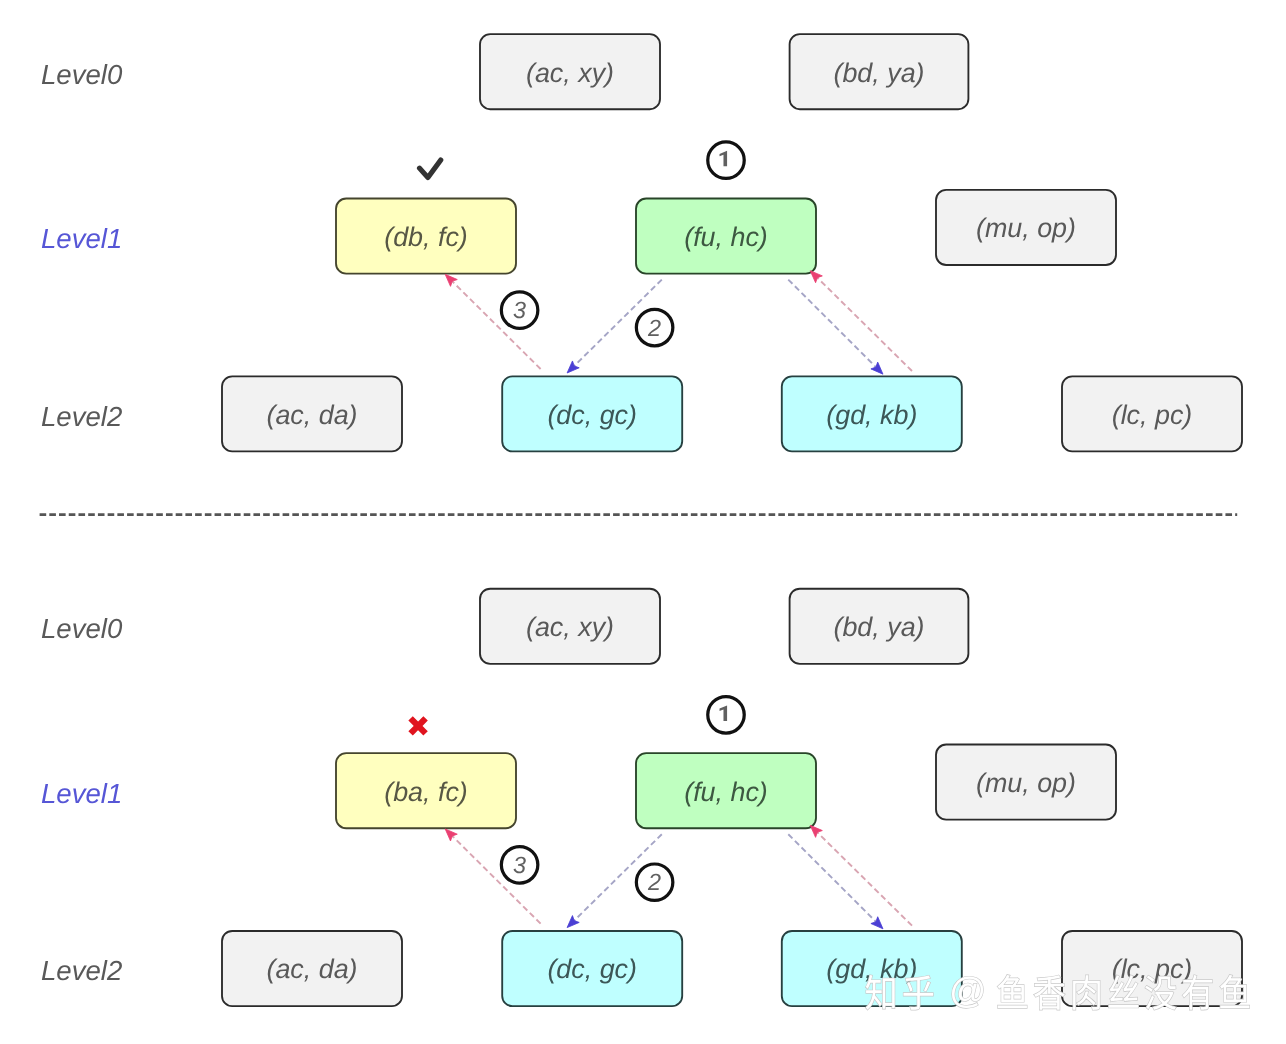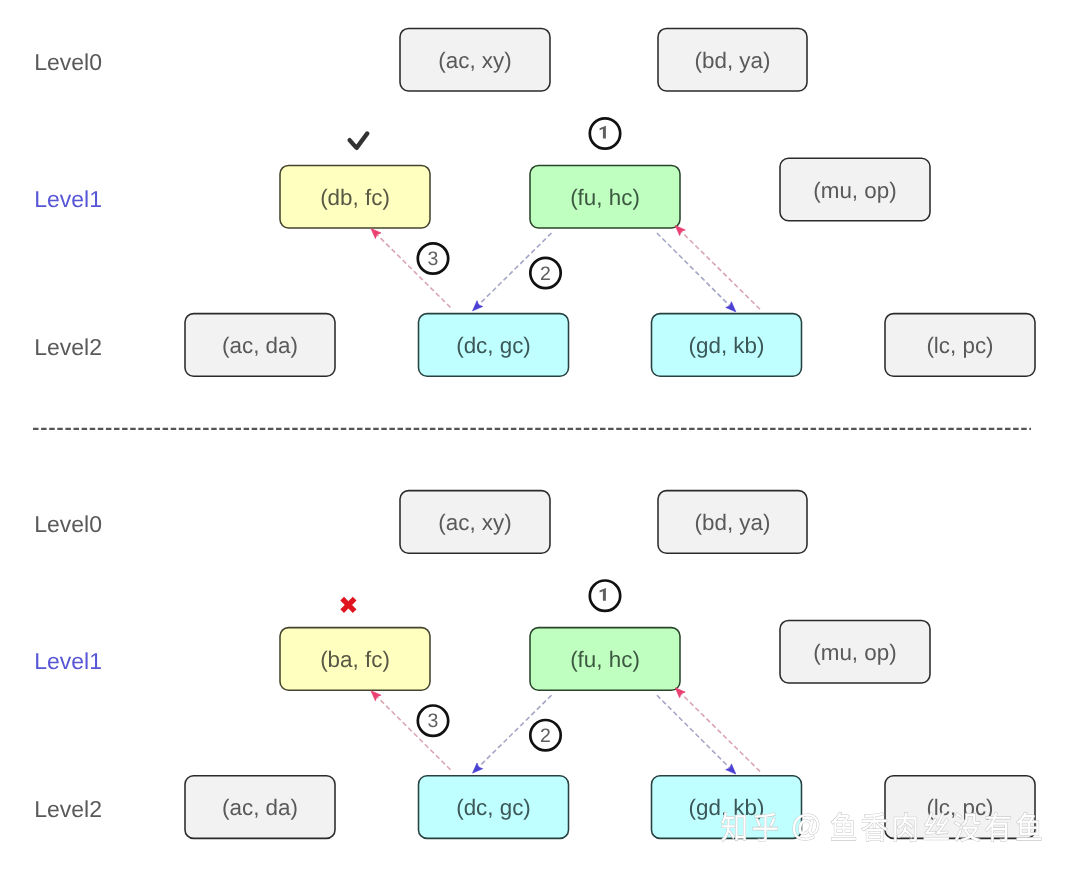--- a/index.html
+++ b/index.html
@@ -1,21 +1,21 @@
 <!DOCTYPE html>
 <html><head>
 <meta charset="utf-8">
 <title>Level matching diagram</title>
 <style>
   html,body{margin:0;padding:0;background:#ffffff;}
   body{width:1072px;height:870px;overflow:hidden;
        font-family:"Liberation Sans",sans-serif;}
   
   #stage{position:relative;width:960px;height:870px;background:#ffffff;
-         will-change:transform;transform:translateZ(0);}
+         will-change:transform;transform:translateZ(0);font-style:italic;}
   svg#svgroot{position:absolute;left:0;top:0;width:1072px;height:870px;display:block;}
   svg text{-webkit-font-smoothing:antialiased;text-rendering:geometricPrecision;}
   .node-label {font-family:"Liberation Sans",sans-serif;font-size:22.4px;text-anchor:middle;}
   .level-label{font-family:"Liberation Sans",sans-serif;font-size:23px;  text-anchor:start;}
   .badge-text {font-family:"Liberation Sans",sans-serif;font-size:19.5px;text-anchor:middle;}
 </style>
 </head>
 <body>
 
 <div id="stage">

